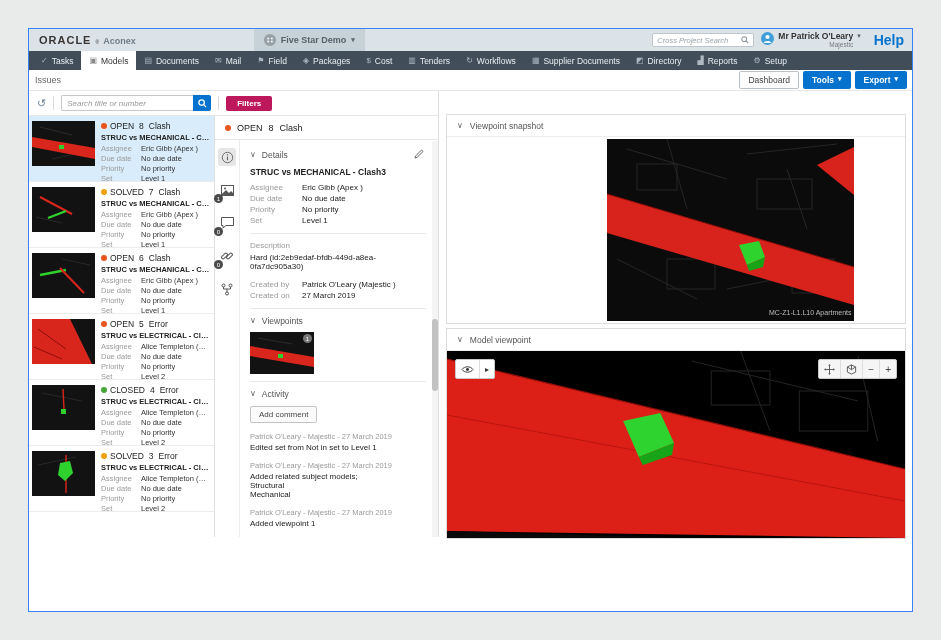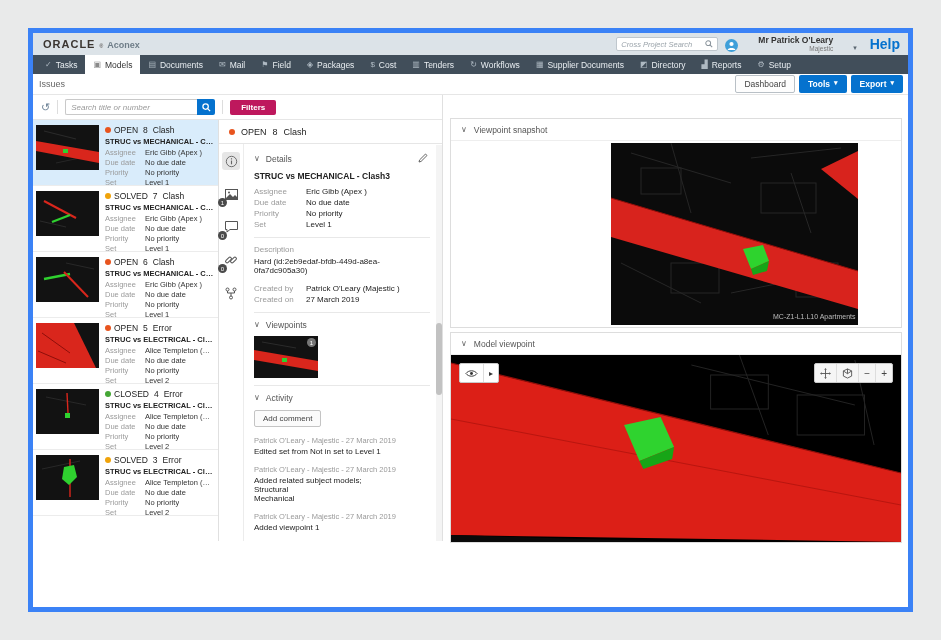--- a/index.html
+++ b/index.html
@@ -1,35 +1,35 @@
 <!DOCTYPE html>
 <html><head>
 <meta charset="utf-8">
 <style>
   *{box-sizing:border-box;margin:0;padding:0}
   html,body{background:#e9eaea}
   .stage{position:relative;width:941px;height:640px;background:#e9eaea;overflow:hidden;
          font-family:"Liberation Sans",sans-serif;-webkit-font-smoothing:antialiased}
-  .app{position:absolute;left:28px;top:28px;width:885px;height:584px;background:#fff;border:5px solid #3b82f6}
+  .app{position:absolute;left:28px;top:28px;width:885px;height:584px;background:#fff;border:1px solid #3b82f6}
 
   
   .topbar{height:22px;background:#dce3e8;display:flex;align-items:center;position:relative}
   .brand{margin-left:10px;display:flex;align-items:baseline;gap:4px}
   .brand-oracle{font-size:11px;font-weight:bold;color:#3a3531;letter-spacing:1px}
   .brand-mark{font-size:5px;color:#3a3531;vertical-align:super}
   .brand-product{font-size:9px;font-weight:bold;color:#6e7d88}
   .project-tab{margin-left:118px;height:22px;background:#c7d1d8;display:flex;align-items:center;
                padding:0 10px;gap:5px;font-size:9px;font-weight:bold;color:#55616b;cursor:pointer}
   .caret{font-size:7px;color:#5a6670}
   .top-right{margin-left:auto;display:flex;align-items:center;gap:7px;margin-right:8px}
   .mini-search{width:102px;height:14px;background:#fff;border:1px solid #bfc7cd;border-radius:2px;
                display:flex;align-items:center;padding:0 4px;gap:3px}
   .mini-search input{flex:1;border:none;outline:none;font-size:7.5px;font-style:italic;color:#444;min-width:0;background:transparent}
   .mini-search input::placeholder{color:#9aa3aa}
-  .user-box{display:flex;align-items:flex-end;gap:20px;cursor:pointer}
+  .user-box{display:flex;align-items:flex-start;gap:4px;cursor:pointer}
   .user-text{display:flex;flex-direction:column;align-items:flex-end;line-height:1}
   .user-name{font-size:8.5px;font-weight:bold;color:#333}
   .user-org{font-size:6.5px;color:#777;margin-top:1px}
   .help-link{font-size:14px;font-weight:bold;color:#0572ce;margin-left:6px;cursor:pointer}
 
   
   .navbar{height:19px;background:#414e5a;display:flex;align-items:stretch;padding-left:4px}
   .nav-item{display:flex;align-items:center;gap:4px;padding:0 8px;font-size:8.5px;color:#e8edf1;cursor:pointer;white-space:nowrap}
   .nav-item .glyph{font-size:8px;color:#aeb9c2}
   .nav-item.active{background:#fff;color:#333}
@@ -127,20 +127,31 @@
 
 <div class="stage">
   <div class="app">
 
     <div class="topbar">
       <div class="brand">
         <span class="brand-oracle">ORACLE</span>
           <span class="brand-mark">®</span>
         <span class="brand-product">Aconex</span>
       </div>
+      <div class="project-tab">
+        <svg width="12" height="12">
+            <circle cx="6" cy="6" r="6" fill="#95a0a7"></circle>
+            <circle cx="4.2" cy="4.6" r="1" fill="#fff"></circle>
+            <circle cx="7.8" cy="4.6" r="1" fill="#fff"></circle>
+            <circle cx="4.2" cy="7.6" r="1" fill="#fff"></circle>
+            <circle cx="7.8" cy="7.6" r="1" fill="#fff"></circle>
+          </svg>
+        <span>Five Star Demo</span>
+        <span class="caret">▾</span>
+      </div>
       <div class="top-right">
         <div class="mini-search">
           <input type="text" placeholder="Cross Project Search" style="">
           <svg width="8" height="8" viewBox="0 0 10 10">
               <circle cx="4" cy="4" r="3" fill="none" stroke="#8a949c" stroke-width="1.3"></circle>
               <line x1="6.2" y1="6.2" x2="9" y2="9" stroke="#8a949c" stroke-width="1.3"></line>
             </svg>
         </div>
         <div class="user-box">
           <svg width="13" height="13" viewBox="0 0 13 13">

